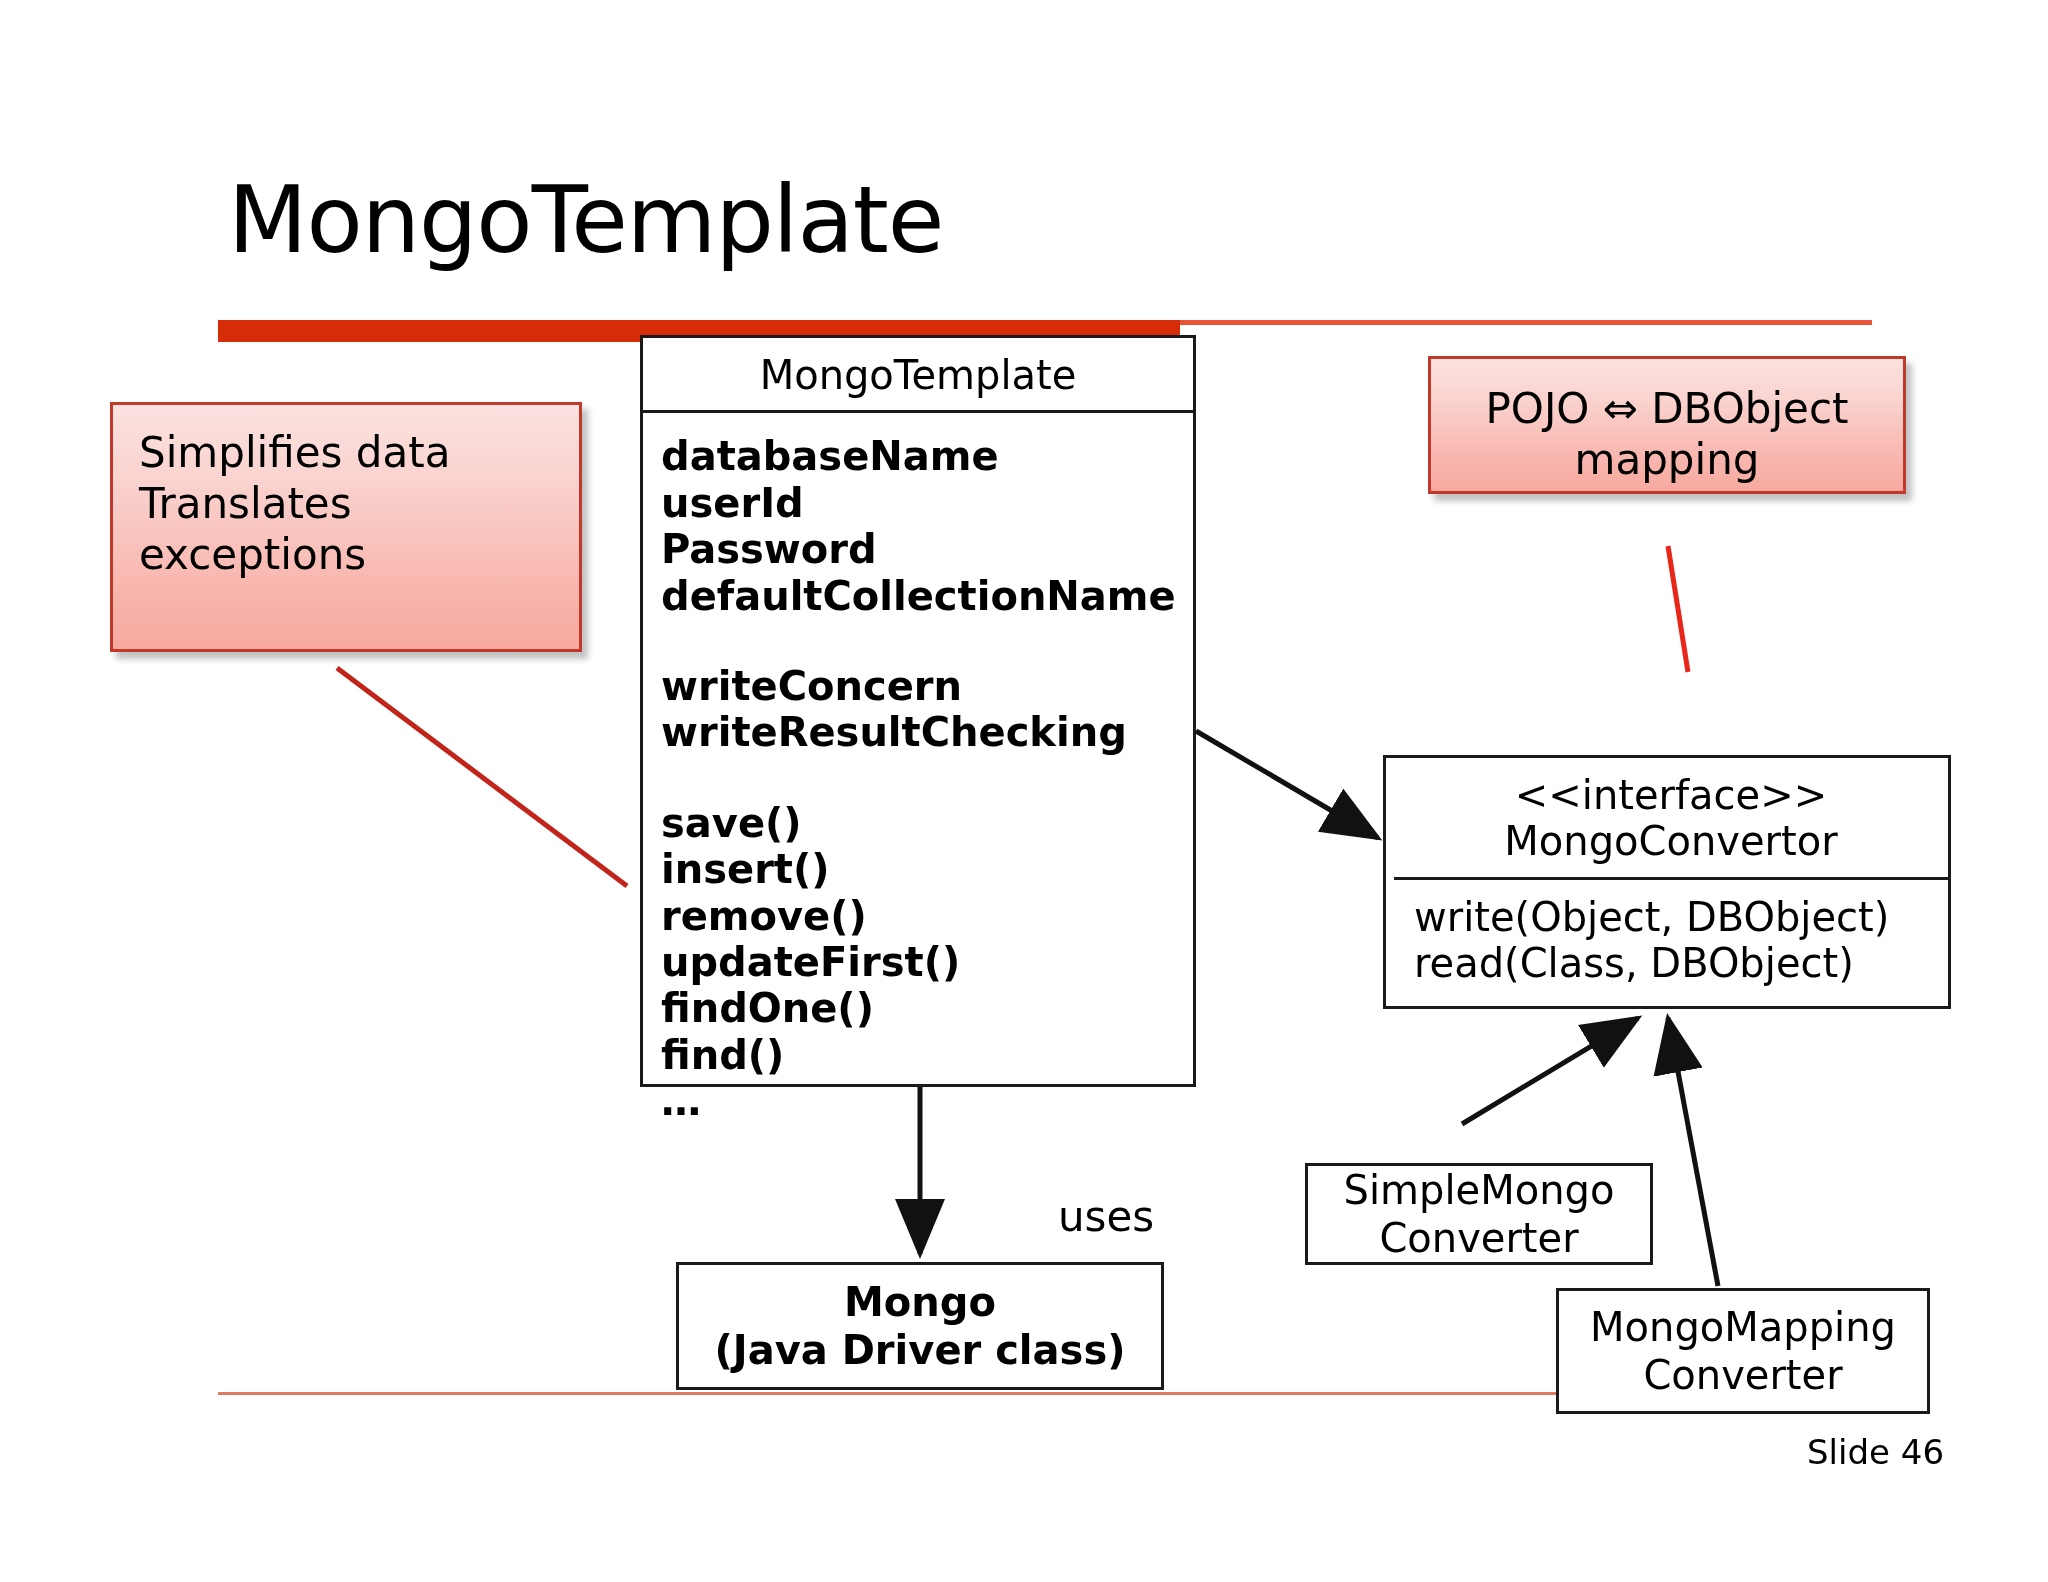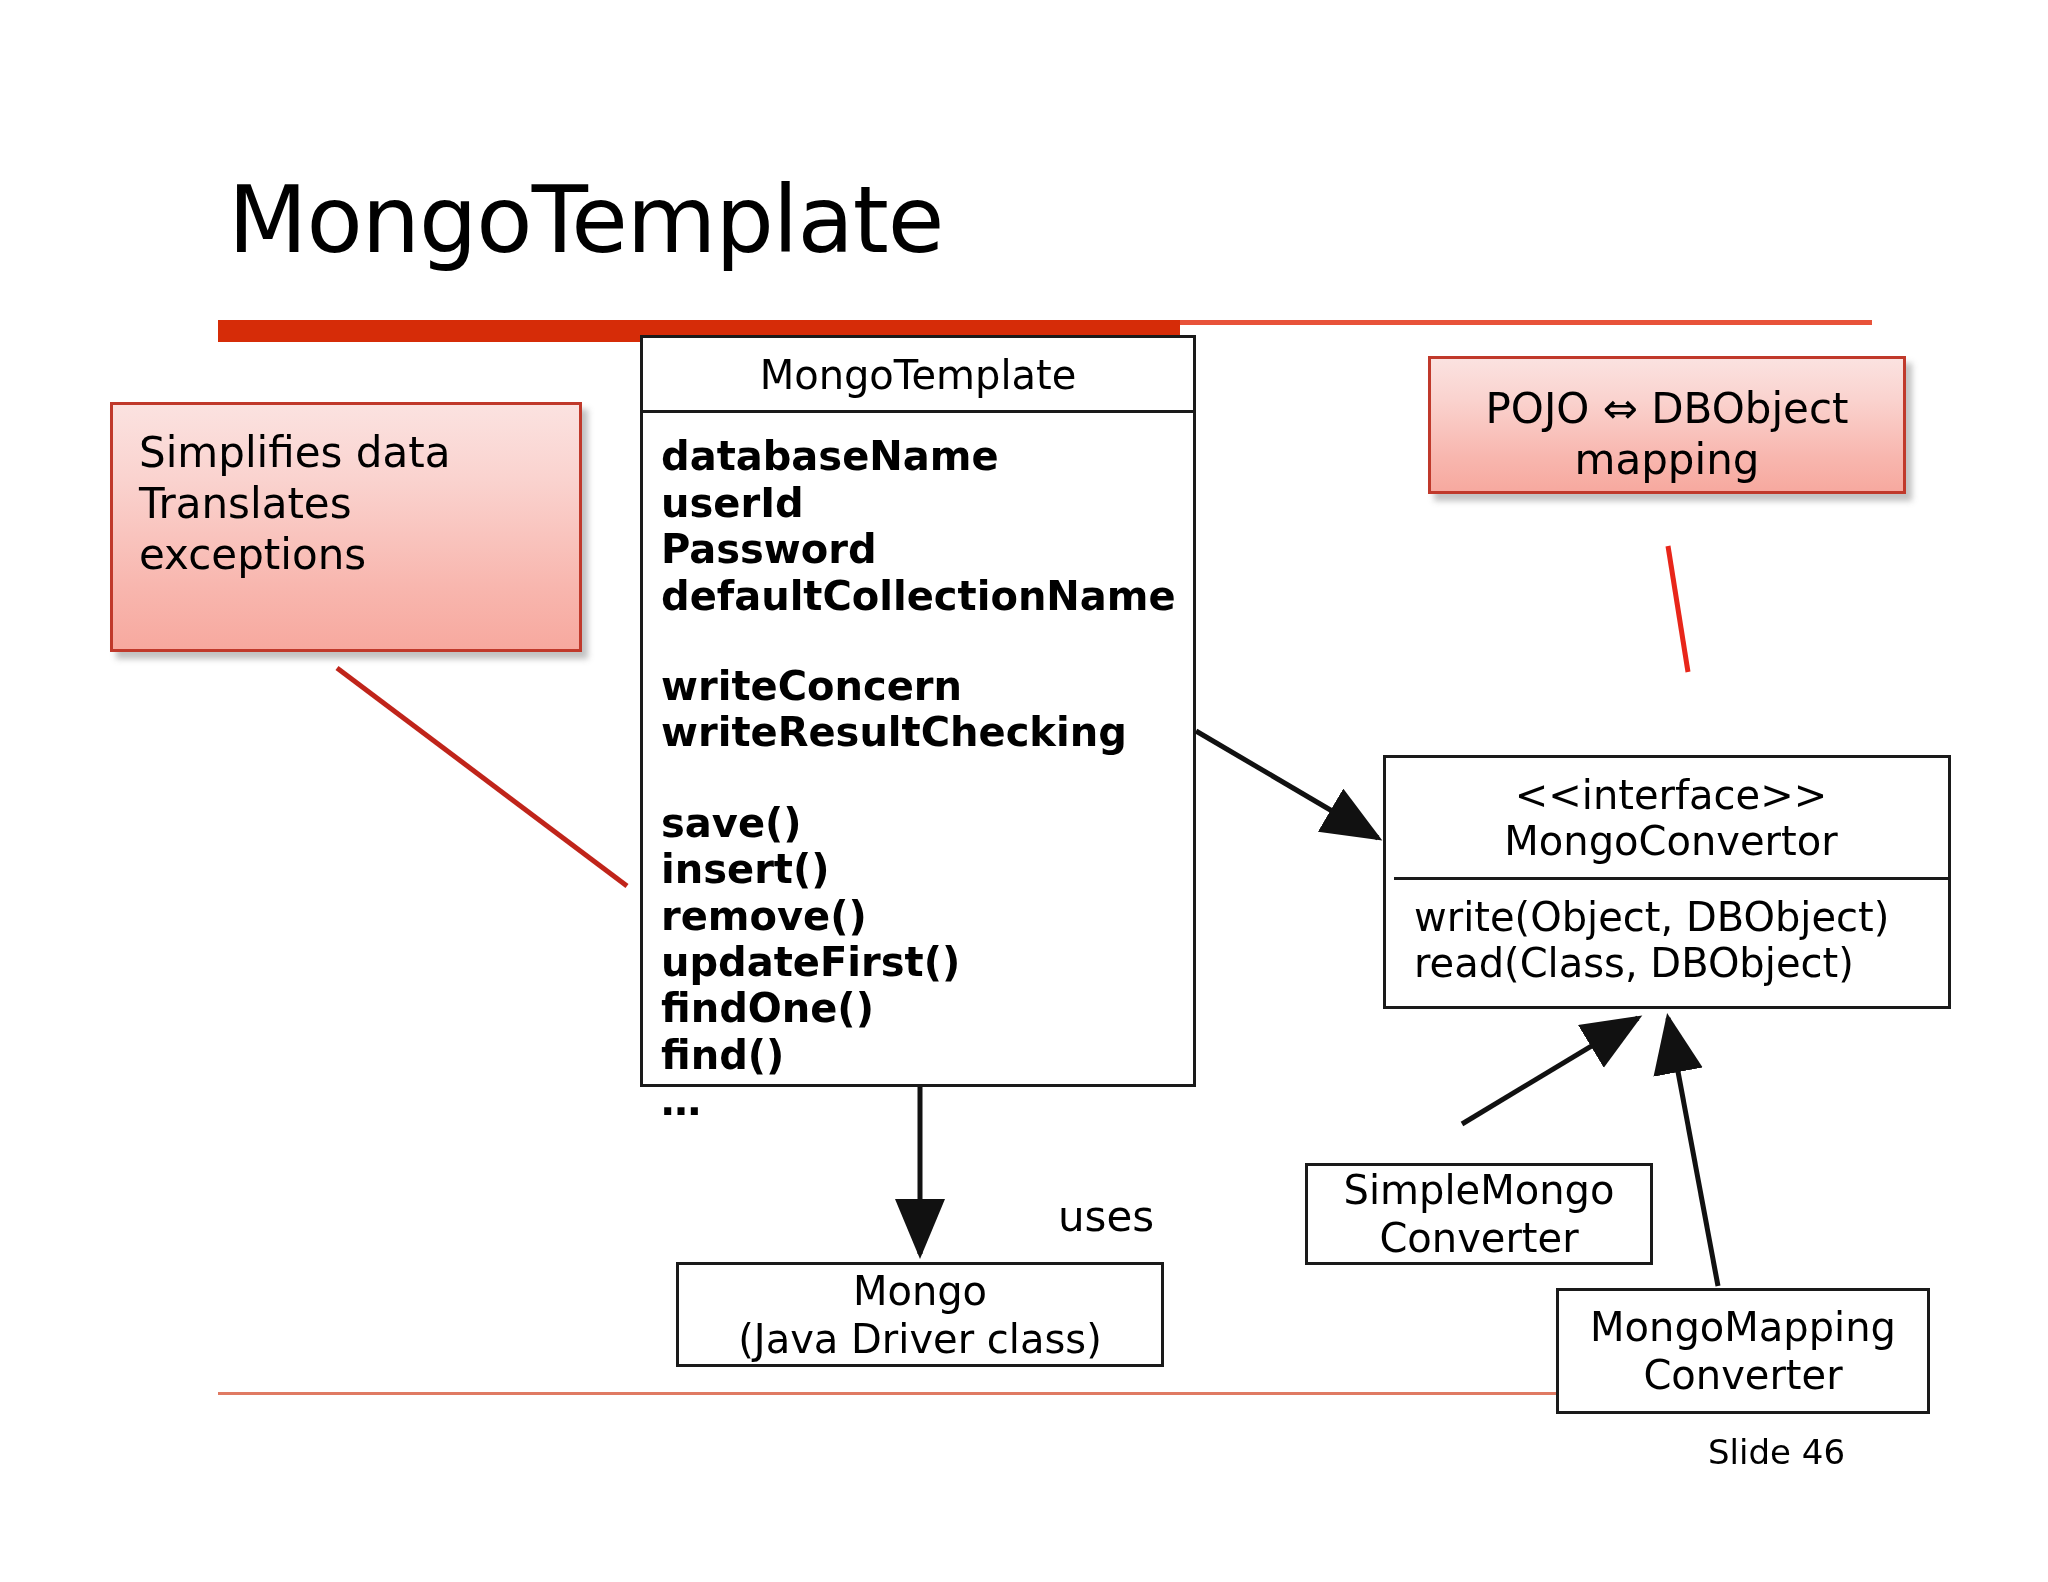--- a/index.html
+++ b/index.html
@@ -141,21 +141,22 @@
     display: flex;
     flex-direction: column;
     justify-content: center;
     align-items: center;
     color: #000000;
   }
   #box-mongo-driver {
     left: 676px;
     top: 1262px;
     width: 488px;
-    height: 105px;
+    height: 128px;
+    font-weight: bold;
   }
   #box-simple-converter {
     left: 1305px;
     top: 1163px;
     width: 348px;
     height: 102px;
   }
   #box-mongomapping-converter {
     left: 1556px;
     top: 1288px;
@@ -167,21 +168,21 @@
     position: absolute;
     left: 1058px;
     top: 1192px;
     font-size: 42px;
     color: #000000;
     white-space: nowrap;
   }
 
   #slide-number {
     position: absolute;
-    left: 1708px;
+    left: 1807px;
     top: 1432px;
     font-size: 34px;
     color: #000000;
     white-space: nowrap;
   }
 
   .connector-layer {
     position: absolute;
     left: 0;
     top: 0;

